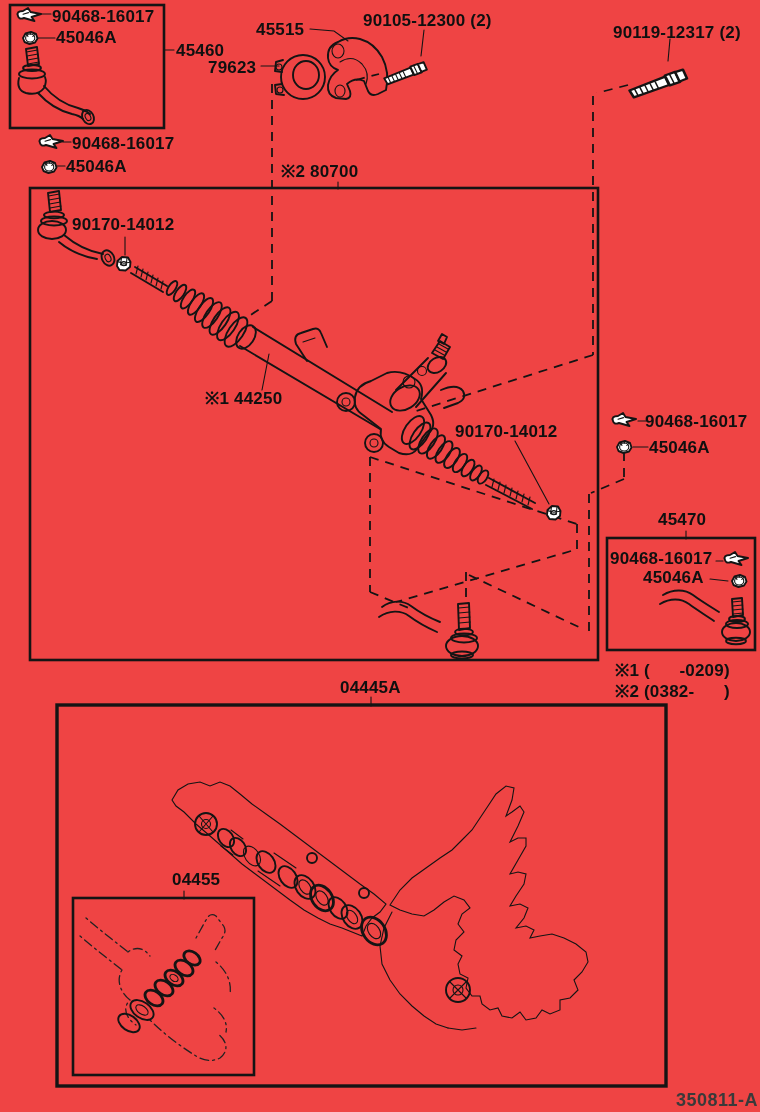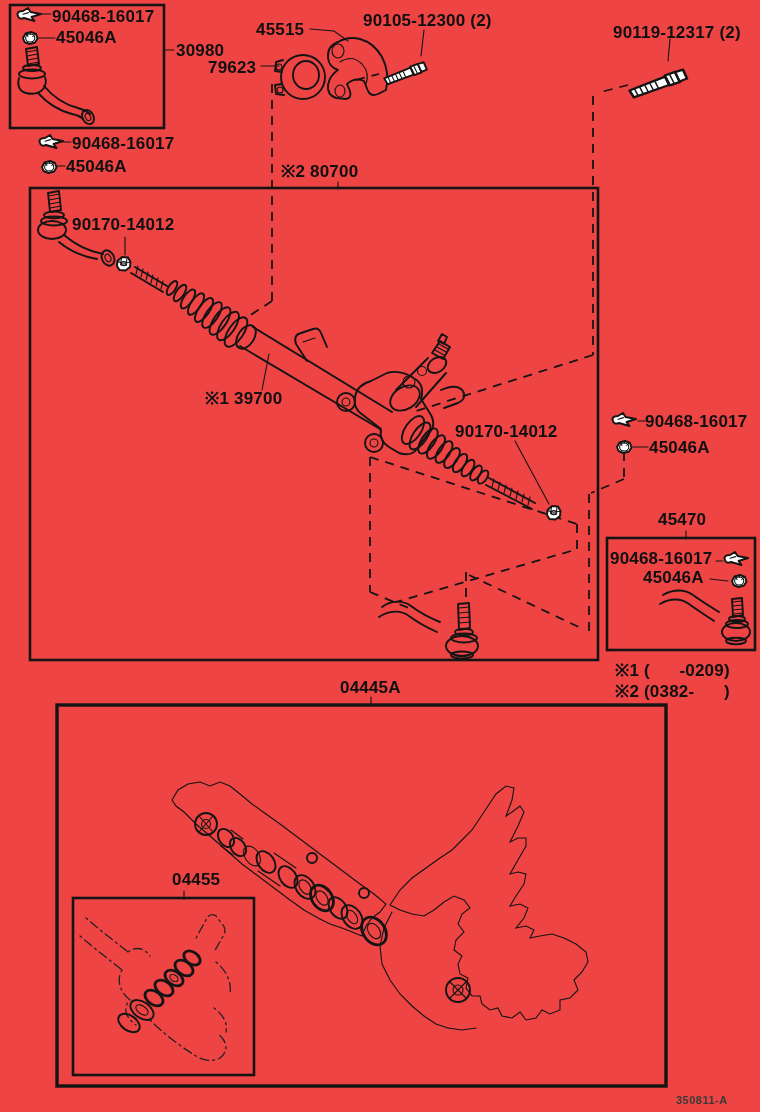--- a/index.html
+++ b/index.html
@@ -1,21 +1,21 @@
 <!DOCTYPE html>
 <html><head>
 <meta charset="utf-8">
 <style>
   html,body{margin:0;padding:0;background:#ffffff;}
   #stage{position:relative;width:760px;height:1112px;background:#ef4444;overflow:hidden;
          font-family:Liberation Sans, sans-serif;}
   #art{position:absolute;left:0;top:0;}
   .lbl{position:absolute;font-weight:700;font-size:17px;line-height:19px;letter-spacing:.2px;
        color:#101010;white-space:pre;}
-  .lbl.small{font-size:11px;font-weight:600;color:#3a3a3a;letter-spacing:.5px;}
+  .lbl.small{font-size:18px;font-weight:600;color:#3a3a3a;letter-spacing:.5px;}
   
   .ln{fill:none;stroke:#141414;stroke-width:1.9;stroke-linecap:round;stroke-linejoin:round;}
   .fw{fill:#ffffff;stroke:#141414;stroke-width:1.9;stroke-linejoin:round;}
   .t{fill:none;stroke:#141414;stroke-width:1.1;stroke-linecap:round;}
   .bx{fill:none;stroke:#141414;stroke-width:2.6;}
   .bx2{fill:none;stroke:#141414;stroke-width:3.4;}
   .dash{fill:none;stroke:#141414;stroke-width:1.8;stroke-dasharray:9 7;stroke-linecap:butt;}
   .dd{fill:none;stroke:#222;stroke-width:1.3;stroke-dasharray:2 4 9 4;stroke-linecap:round;}
   .bold{fill:none;stroke:#141414;stroke-width:2.8;}
 </style>
@@ -278,30 +278,30 @@
       <ellipse class="t" cx="174" cy="978" rx="4.5" ry="3" transform="rotate(35 174 978)"></ellipse>
     </g>
     <ellipse class="ln" cx="142" cy="1010" rx="13" ry="8" transform="rotate(35 142 1010)"></ellipse>
     <ellipse class="t" cx="142" cy="1010" rx="7" ry="4" transform="rotate(35 142 1010)"></ellipse>
     <ellipse class="ln" cx="129" cy="1023" rx="12" ry="7.5" transform="rotate(35 129 1023)"></ellipse>
   </g>
 </svg>
 
 <div class="lbl" style="left:52px;top:7px">90468-16017</div>
 <div class="lbl" style="left:56px;top:28px">45046A</div>
-<div class="lbl" style="left:176px;top:41px">30980</div>
+<div class="lbl" style="left:176px;top:41px">45460</div>
 <div class="lbl" style="left:256px;top:20px">45515</div>
 <div class="lbl" style="left:208px;top:58px">79623</div>
 <div class="lbl" style="left:363px;top:11px">90105-12300 (2)</div>
 <div class="lbl" style="left:613px;top:23px">90119-12317 (2)</div>
 <div class="lbl" style="left:72px;top:134px">90468-16017</div>
 <div class="lbl" style="left:66px;top:157px">45046A</div>
 <div class="lbl" style="left:281px;top:162px">※2 80700</div>
 <div class="lbl" style="left:72px;top:215px">90170-14012</div>
-<div class="lbl" style="left:205px;top:389px">※1 39700</div>
+<div class="lbl" style="left:205px;top:389px">※1 44250</div>
 <div class="lbl" style="left:455px;top:422px">90170-14012</div>
 <div class="lbl" style="left:645px;top:412px">90468-16017</div>
 <div class="lbl" style="left:649px;top:438px">45046A</div>
 <div class="lbl" style="left:658px;top:510px">45470</div>
 <div class="lbl" style="left:610px;top:549px">90468-16017</div>
 <div class="lbl" style="left:643px;top:568px">45046A</div>
 <div class="lbl" style="left:615px;top:661px">※1 (      -0209)</div>
 <div class="lbl" style="left:615px;top:682px">※2 (0382-      )</div>
 <div class="lbl" style="left:340px;top:678px">04445A</div>
 <div class="lbl" style="left:172px;top:870px">04455</div>

